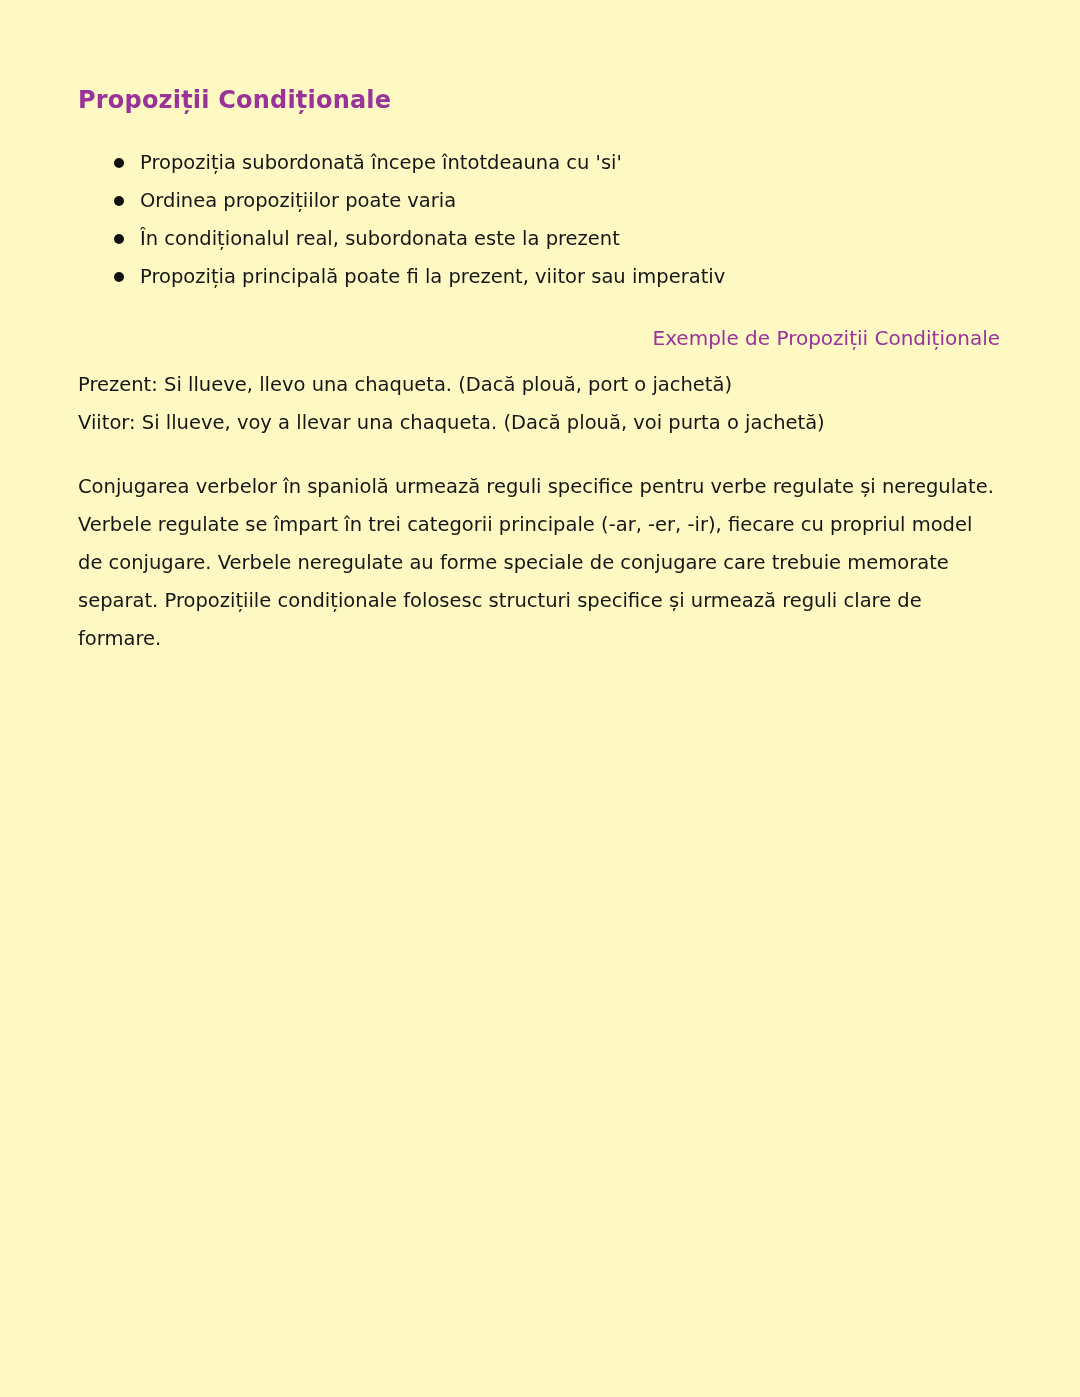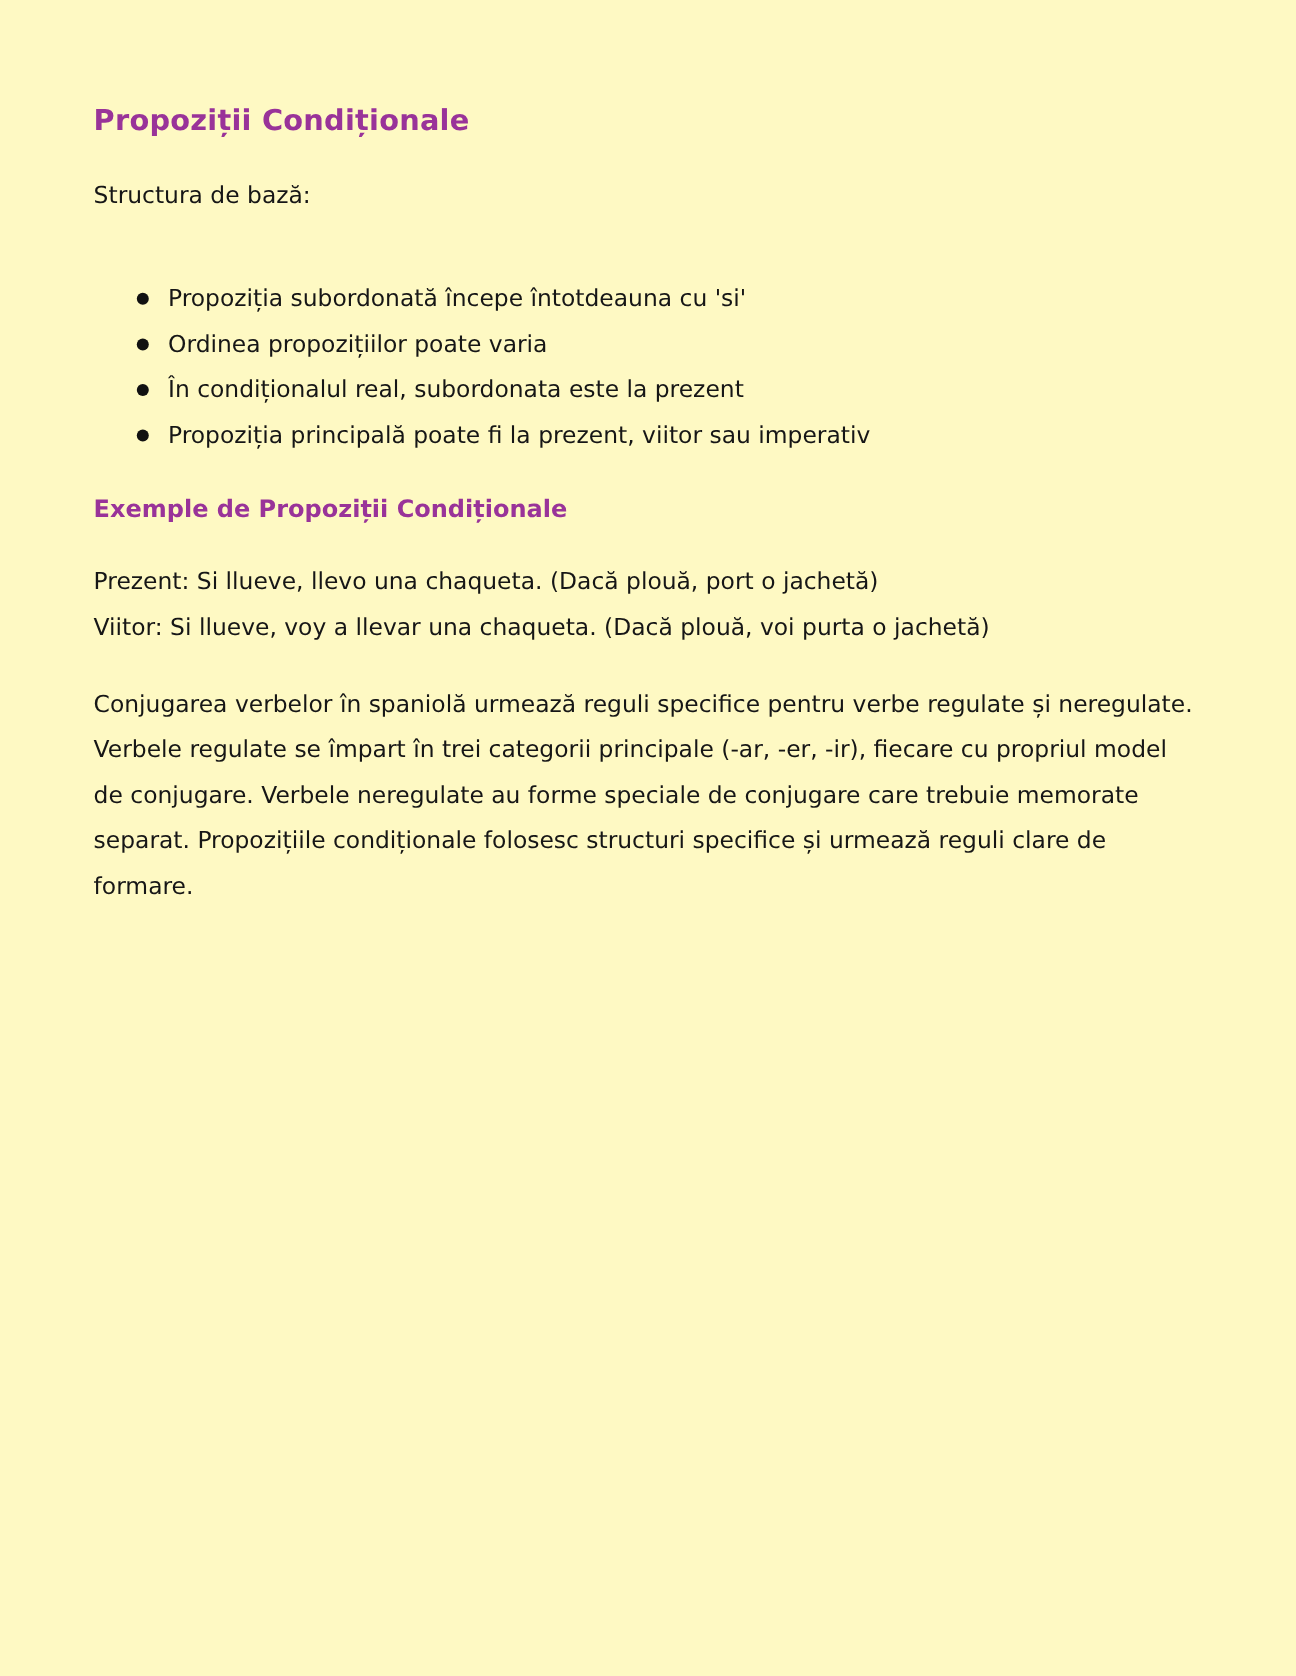--- a/index.html
+++ b/index.html
@@ -61,22 +61,23 @@
     left: 36px;
     top: 14px;
     width: 10px;
     height: 10px;
     border-radius: 50%;
     background: #111111;
   }
   .sub-heading {
     color: var(--accent);
     font-size: 20px;
-    font-weight: bold;
-    margin-bottom: 30px;
+    font-weight: normal;
+    margin-bottom: 16px;
+    text-align: right;
   }
   .examples {
     margin-bottom: 26px;
   }
   .example-line {
     font-size: 19.5px;
     line-height: 38px;
     max-width: 960px;
   }
   .conjugation {
@@ -84,21 +85,20 @@
   }
 </style>
 </head>
 <body>
 
 <div class="page">
 
   <h1 class="doc-title">Propoziții Condiționale</h1>
 
 
-  <p class="structure-label">Structura de bază:</p>
 
   <ul class="bullet-list">
     <li>Propoziția subordonată începe întotdeauna cu 'si'</li>
     <li>Ordinea propozițiilor poate varia</li>
     <li>În condiționalul real, subordonata este la prezent</li>
     <li>Propoziția principală poate fi la prezent, viitor sau imperativ</li>
   </ul>
 
   <h2 class="sub-heading">Exemple de Propoziții Condiționale</h2>
 

